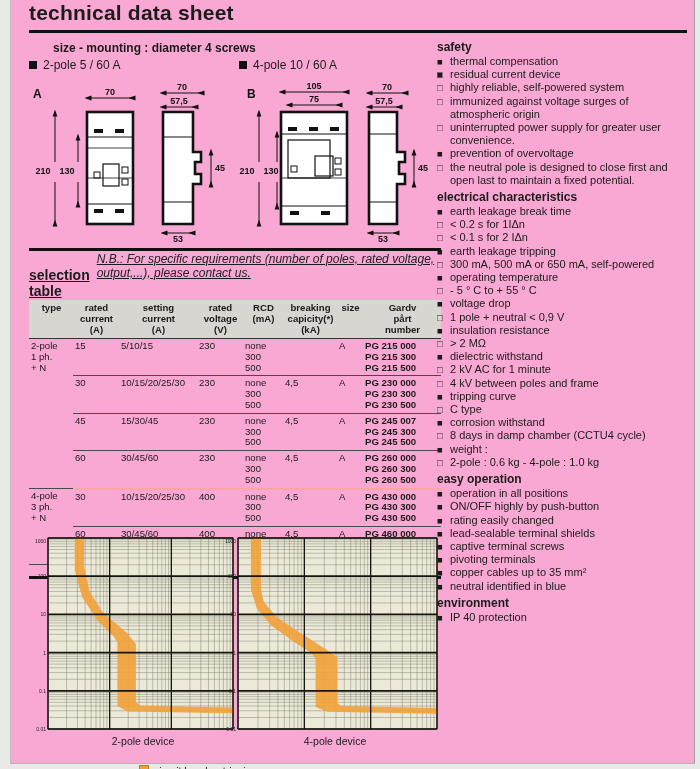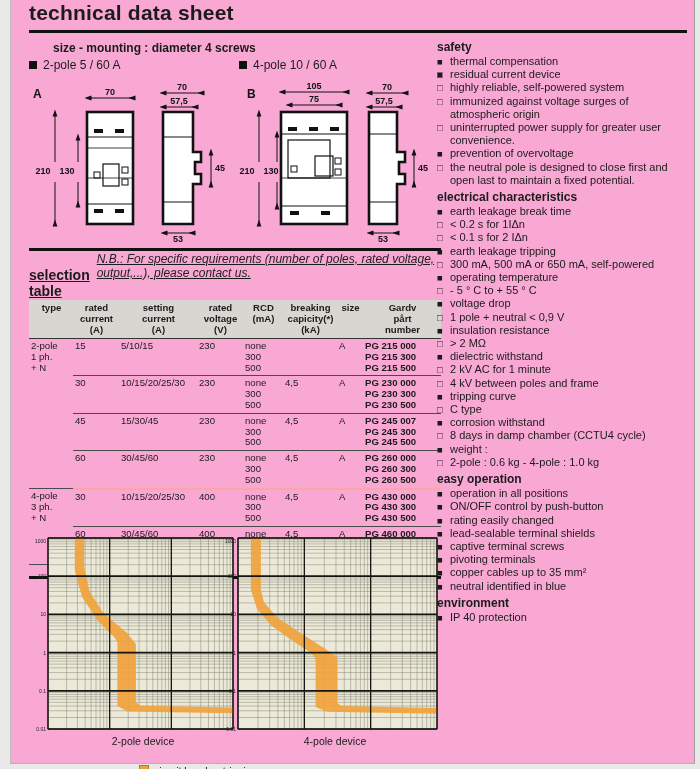--- a/index.html
+++ b/index.html
@@ -507,21 +507,21 @@
       <div class="sb-item"><span class="sb-bullet">□</span><span>2 kV AC for 1 minute</span></div>
       <div class="sb-item"><span class="sb-bullet">□</span><span>4 kV between poles and frame</span></div>
       <div class="sb-item"><span class="sb-bullet">■</span><span>tripping curve</span></div>
       <div class="sb-item"><span class="sb-bullet">□</span><span>C type</span></div>
       <div class="sb-item"><span class="sb-bullet">■</span><span>corrosion withstand</span></div>
       <div class="sb-item"><span class="sb-bullet">□</span><span>8 days in damp chamber (CCTU4 cycle)</span></div>
       <div class="sb-item"><span class="sb-bullet">■</span><span>weight :</span></div>
       <div class="sb-item"><span class="sb-bullet">□</span><span>2-pole : 0.6 kg - 4-pole : 1.0 kg</span></div>
       <div class="sb-head">easy operation</div>
       <div class="sb-item"><span class="sb-bullet">■</span><span>operation in all positions</span></div>
-      <div class="sb-item"><span class="sb-bullet">■</span><span>ON/OFF control by push-button</span></div>
+      <div class="sb-item"><span class="sb-bullet">■</span><span>ON/OFF highly by push-button</span></div>
       <div class="sb-item"><span class="sb-bullet">■</span><span>rating easily changed</span></div>
       <div class="sb-item"><span class="sb-bullet">■</span><span>lead-sealable terminal shields</span></div>
       <div class="sb-item"><span class="sb-bullet">■</span><span>captive terminal screws</span></div>
       <div class="sb-item"><span class="sb-bullet">■</span><span>pivoting terminals</span></div>
       <div class="sb-item"><span class="sb-bullet">■</span><span>copper cables up to 35 mm²</span></div>
       <div class="sb-item"><span class="sb-bullet">■</span><span>neutral identified in blue</span></div>
       <div class="sb-head">environment</div>
       <div class="sb-item"><span class="sb-bullet">■</span><span>IP 40 protection</span></div>
     </div>
 

